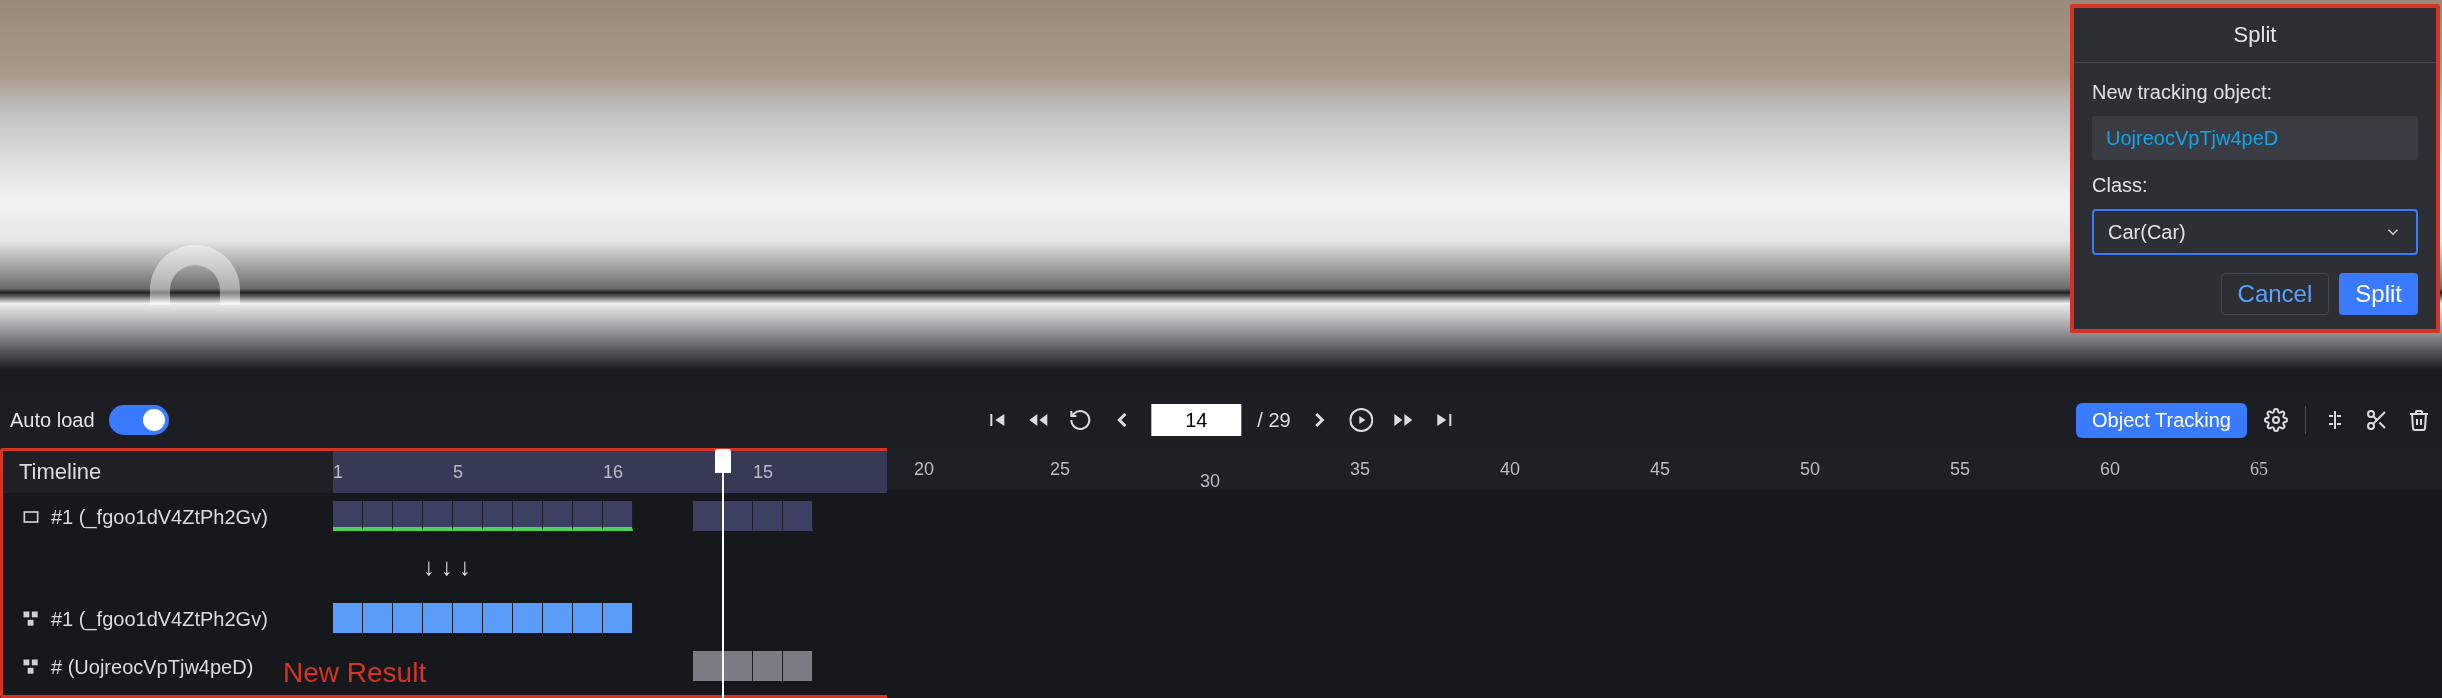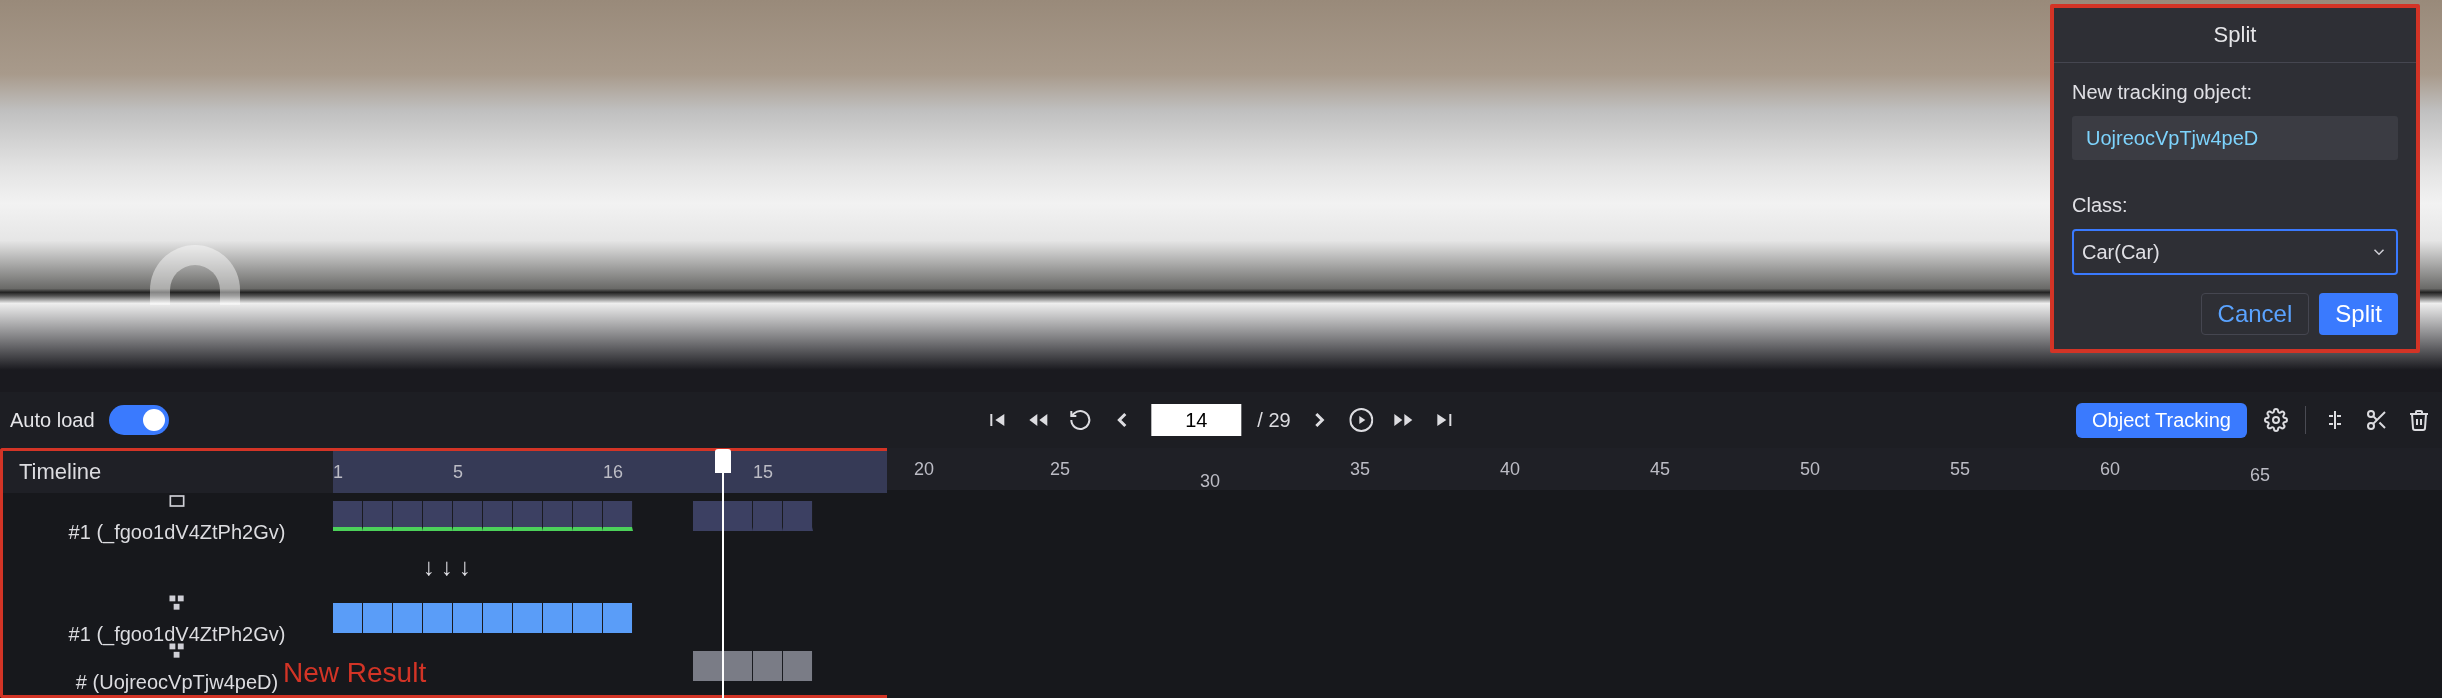--- a/index.html
+++ b/index.html
@@ -25,58 +25,58 @@
     left: 150px; top: 245px;
     width: 90px; height: 60px;
     border: 20px solid rgba(255,255,255,0.45);
     border-bottom: none;
     border-top-left-radius: 60px;
     border-top-right-radius: 60px;
   }
   
   .split-panel {
     position: absolute;
-    top: 4px; right: 22px;
+    top: 4px; right: 2px;
     width: 370px;
     background: #2e2f35;
     border: 4px solid #d33426;
     border-radius: 2px;
     z-index: 20;
     padding: 0;
   }
   .split-title {
     text-align: center;
     font-size: 22px;
     padding: 14px 0;
     border-bottom: 1px solid #454650;
   }
   .split-body { padding: 18px 18px 14px 18px; }
   .split-label { font-size: 20px; margin-bottom: 12px; display: block; color: #e0e0e5; }
   .split-field {
     width: 100%; height: 44px;
     background: #3b3c43;
     border: none;
     border-radius: 3px;
-    color: #7dd3fc;
+    color: #0ea5e9;
     padding: 0 14px;
     font-size: 20px;
-    margin-bottom: 34px;
+    margin-bottom: 14px;
   }
   .split-select-wrap {
     position: relative;
     width: 100%; height: 46px;
     background: #2e2f35;
     border: 2px solid #3a7afe;
     border-radius: 4px;
     color: #e0e0e5;
     font-size: 20px;
     margin-bottom: 18px;
     display: flex;
     align-items: center;
-    padding: 0 8px;
+    padding: 0 14px;
     justify-content: space-between;
   }
   .chev { width: 18px; height: 18px; }
   .chev svg { display: block; }
   .split-actions {
     display: flex;
     justify-content: flex-end;
     gap: 10px;
   }
   .btn {
@@ -191,21 +191,20 @@
     position: relative;
     display: flex; align-items: center;
     height: 48px;
   }
   .tl-row.spacer { height: 54px; }
   .tl-row-label {
     width: 330px; padding-left: 18px;
     display: flex; align-items: center; gap: 10px;
     font-size: 20px; color: #dcdce0;
     flex-shrink: 0;
-    flex-direction: column;
   }
   .row-icon { width: 20px; height: 20px; color:#cfcfd6; }
   .tl-row-track {
     position: relative; flex: 1; height: 100%;
   }
   .seg {
     position: absolute; top: 8px; height: 30px;
     display: flex;
   }
   .seg .cell {
@@ -454,15 +453,15 @@
   <div style="height:42px; background:#1f2026; position:relative;" id="ruler2">
       <div class="tick" style="position: absolute; left: 21px; top: 0px; height: 42px; display: flex; align-items: center; margin-left: 6px;">20</div>
       <div class="tick" style="position: absolute; left: 163px; top: 0px; height: 42px; display: flex; align-items: center;">25</div>
       <div class="tick" style="position: absolute; left: 313px; top: 12px; height: 42px; display: flex; align-items: center;">30</div>
       <div class="tick" style="position: absolute; left: 463px; top: 0px; height: 42px; display: flex; align-items: center;">35</div>
       <div class="tick" style="position: absolute; left: 613px; top: 0px; height: 42px; display: flex; align-items: center;">40</div>
       <div class="tick" style="position: absolute; left: 763px; top: 0px; height: 42px; display: flex; align-items: center;">45</div>
       <div class="tick" style="position: absolute; left: 913px; top: 0px; height: 42px; display: flex; align-items: center;">50</div>
       <div class="tick" style="position: absolute; left: 1063px; top: 0px; height: 42px; display: flex; align-items: center;">55</div>
       <div class="tick" style="position: absolute; left: 1213px; top: 0px; height: 42px; display: flex; align-items: center;">60</div>
-      <div class="tick" style="position: absolute; left: 1363px; top: 6px; height: 42px; display: flex; align-items: center;">65</div>
+      <div class="tick" style="position: absolute; left: 1363px; top: 0px; height: 42px; display: flex; align-items: center; font-family: Liberation Serif, serif;">65</div>
     </div>
 </div>
 
 </body></html>

